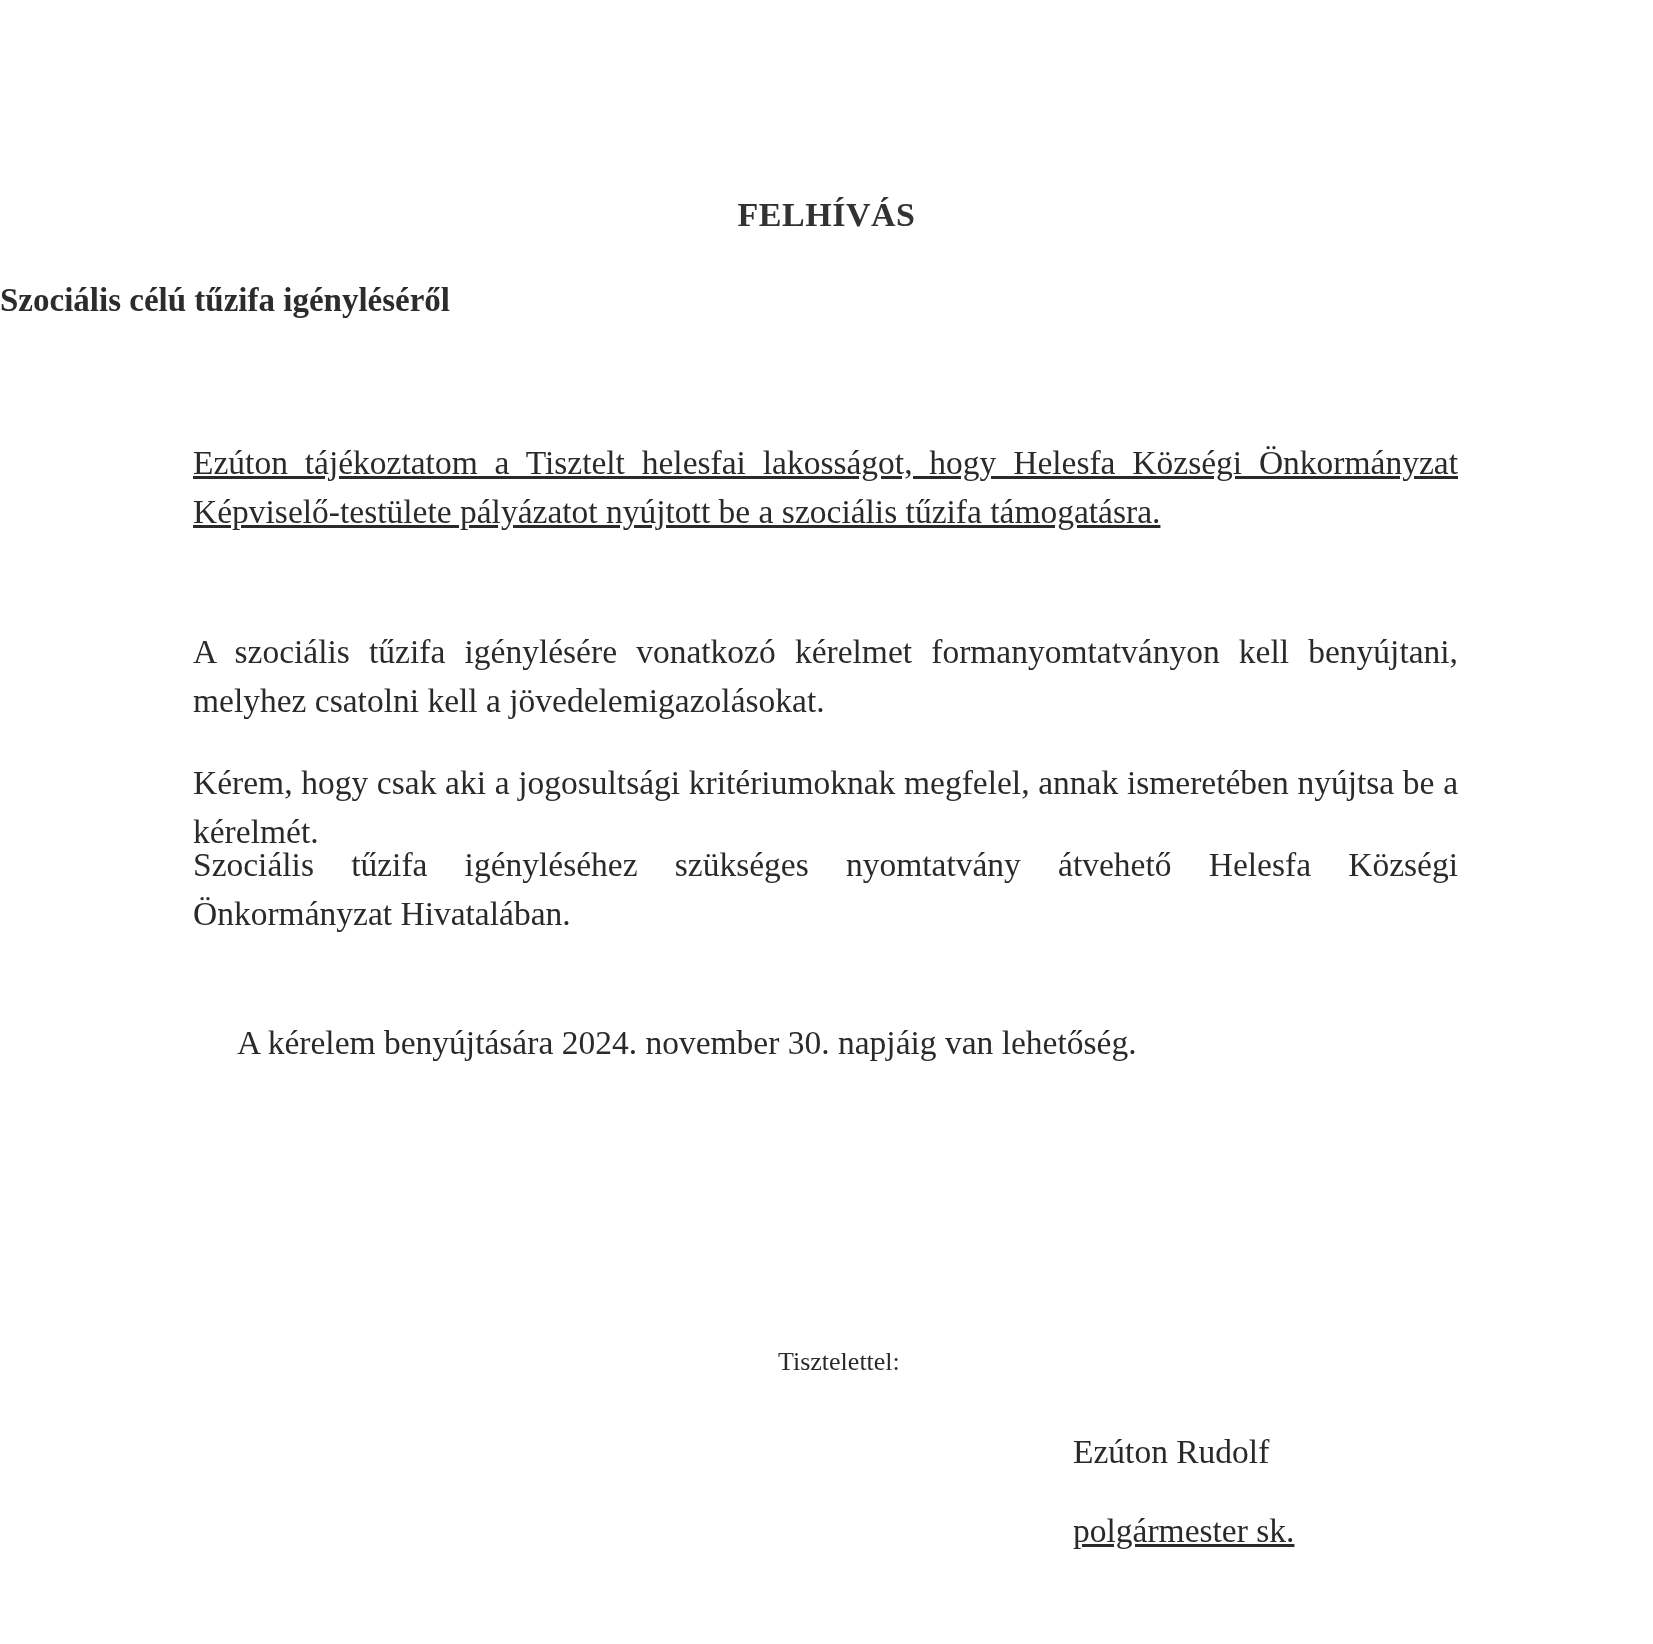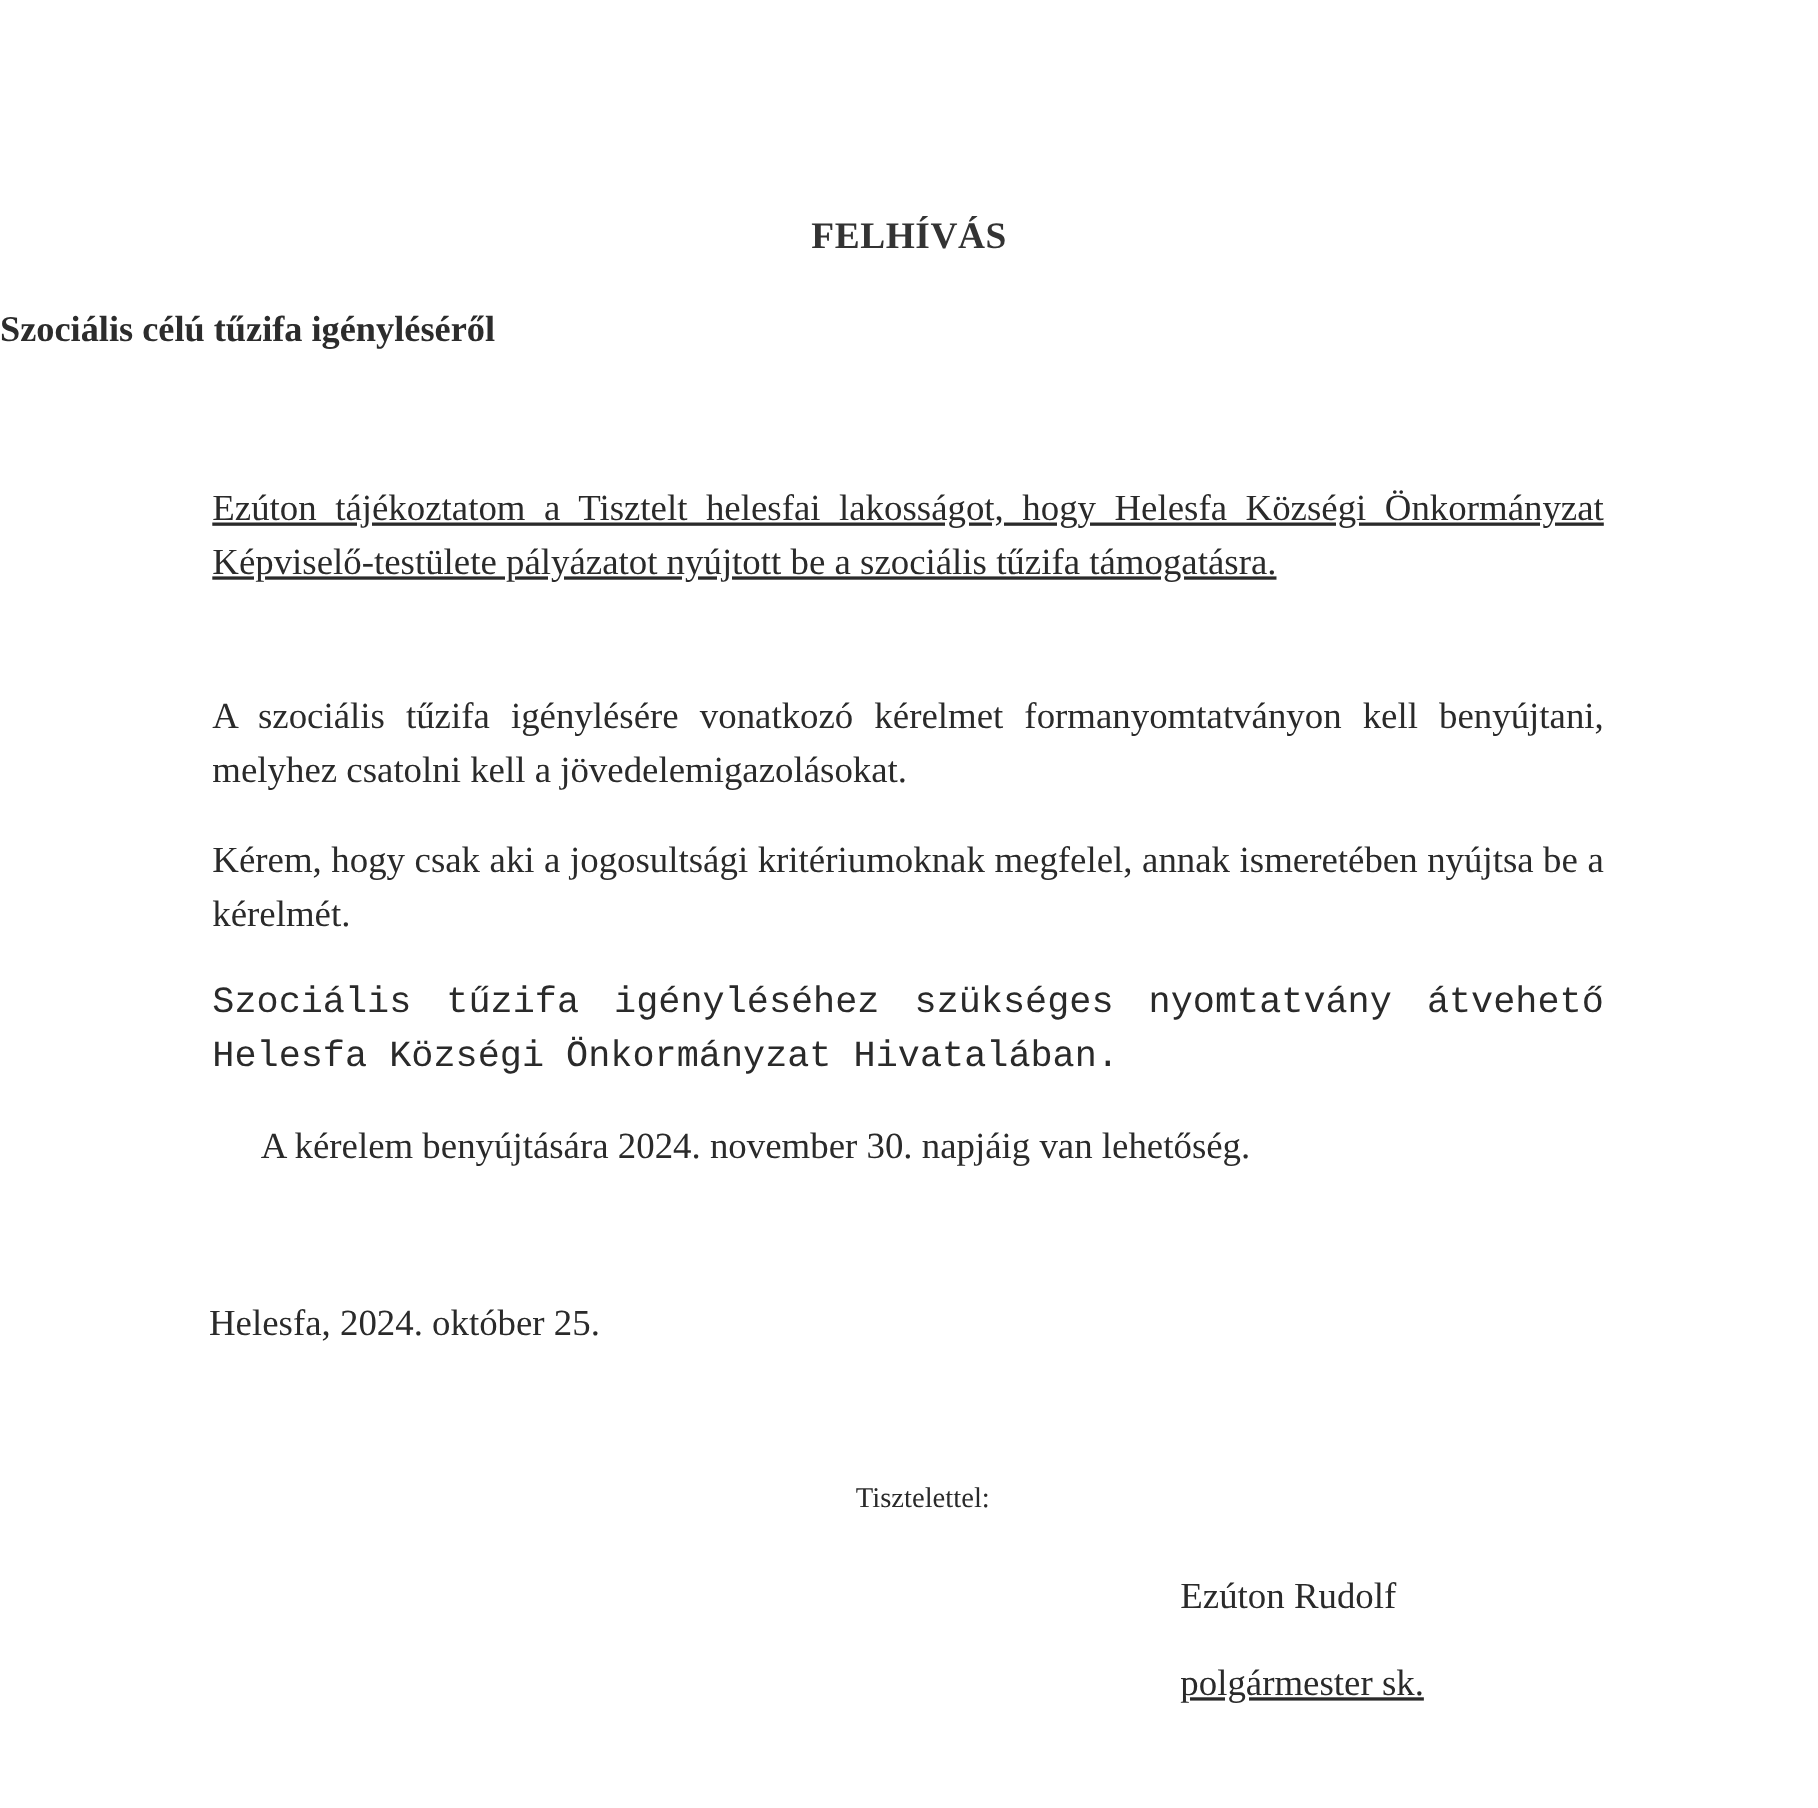--- a/index.html
+++ b/index.html
@@ -50,21 +50,21 @@
       width: 1265px;
       font-size: 33.5px;
       line-height: 49px;
       text-align: justify;
       margin: 0;
       color: #2a2a2a;
     }
     .p1 { top: 438px; text-decoration: underline; }
     .p2 { top: 627px; }
     .p3 { top: 758px; }
-    .p4 { top: 888px; font-family: Liberation Mono, monospace; }
+    .p4 { top: 840px; }
     .p5 { top: 1018px; text-align: left; margin-left: 44px; }
     .place-date {
       position: absolute;
       left: 190px;
       top: 1185px;
       font-size: 33.5px;
       margin: 0;
     }
     .closing {
       position: absolute;
@@ -95,17 +95,16 @@
 <div class="page">
   <h1 class="title">FELHÍVÁS</h1>
   <h2 class="subtitle">Szociális célú tűzifa igényléséről</h2>
 
   <p class="body-text p1">Ezúton tájékoztatom a Tisztelt helesfai lakosságot, hogy Helesfa Községi Önkormányzat Képviselő-testülete pályázatot nyújtott be a szociális tűzifa támogatásra.</p>
   <p class="body-text p2">A szociális tűzifa igénylésére vonatkozó kérelmet formanyomtatványon kell benyújtani, melyhez csatolni kell a jövedelemigazolásokat.</p>
   <p class="body-text p3">Kérem, hogy csak aki a jogosultsági kritériumoknak megfelel, annak ismeretében nyújtsa be a kérelmét.</p>
   <p class="body-text p4">Szociális tűzifa igényléséhez szükséges nyomtatvány átvehető Helesfa Községi Önkormányzat Hivatalában.</p>
   <p class="body-text p5">A kérelem benyújtására 2024. november 30. napjáig van lehetőség.</p>
 
-  <p class="place-date">Helesfa, 2024. október 25.</p>
   <p class="closing">Tisztelettel:</p>
   <p class="signer-name">Ezúton Rudolf</p>
   <p class="signer-title">polgármester sk.</p>
 </div>
 
 </body></html>

